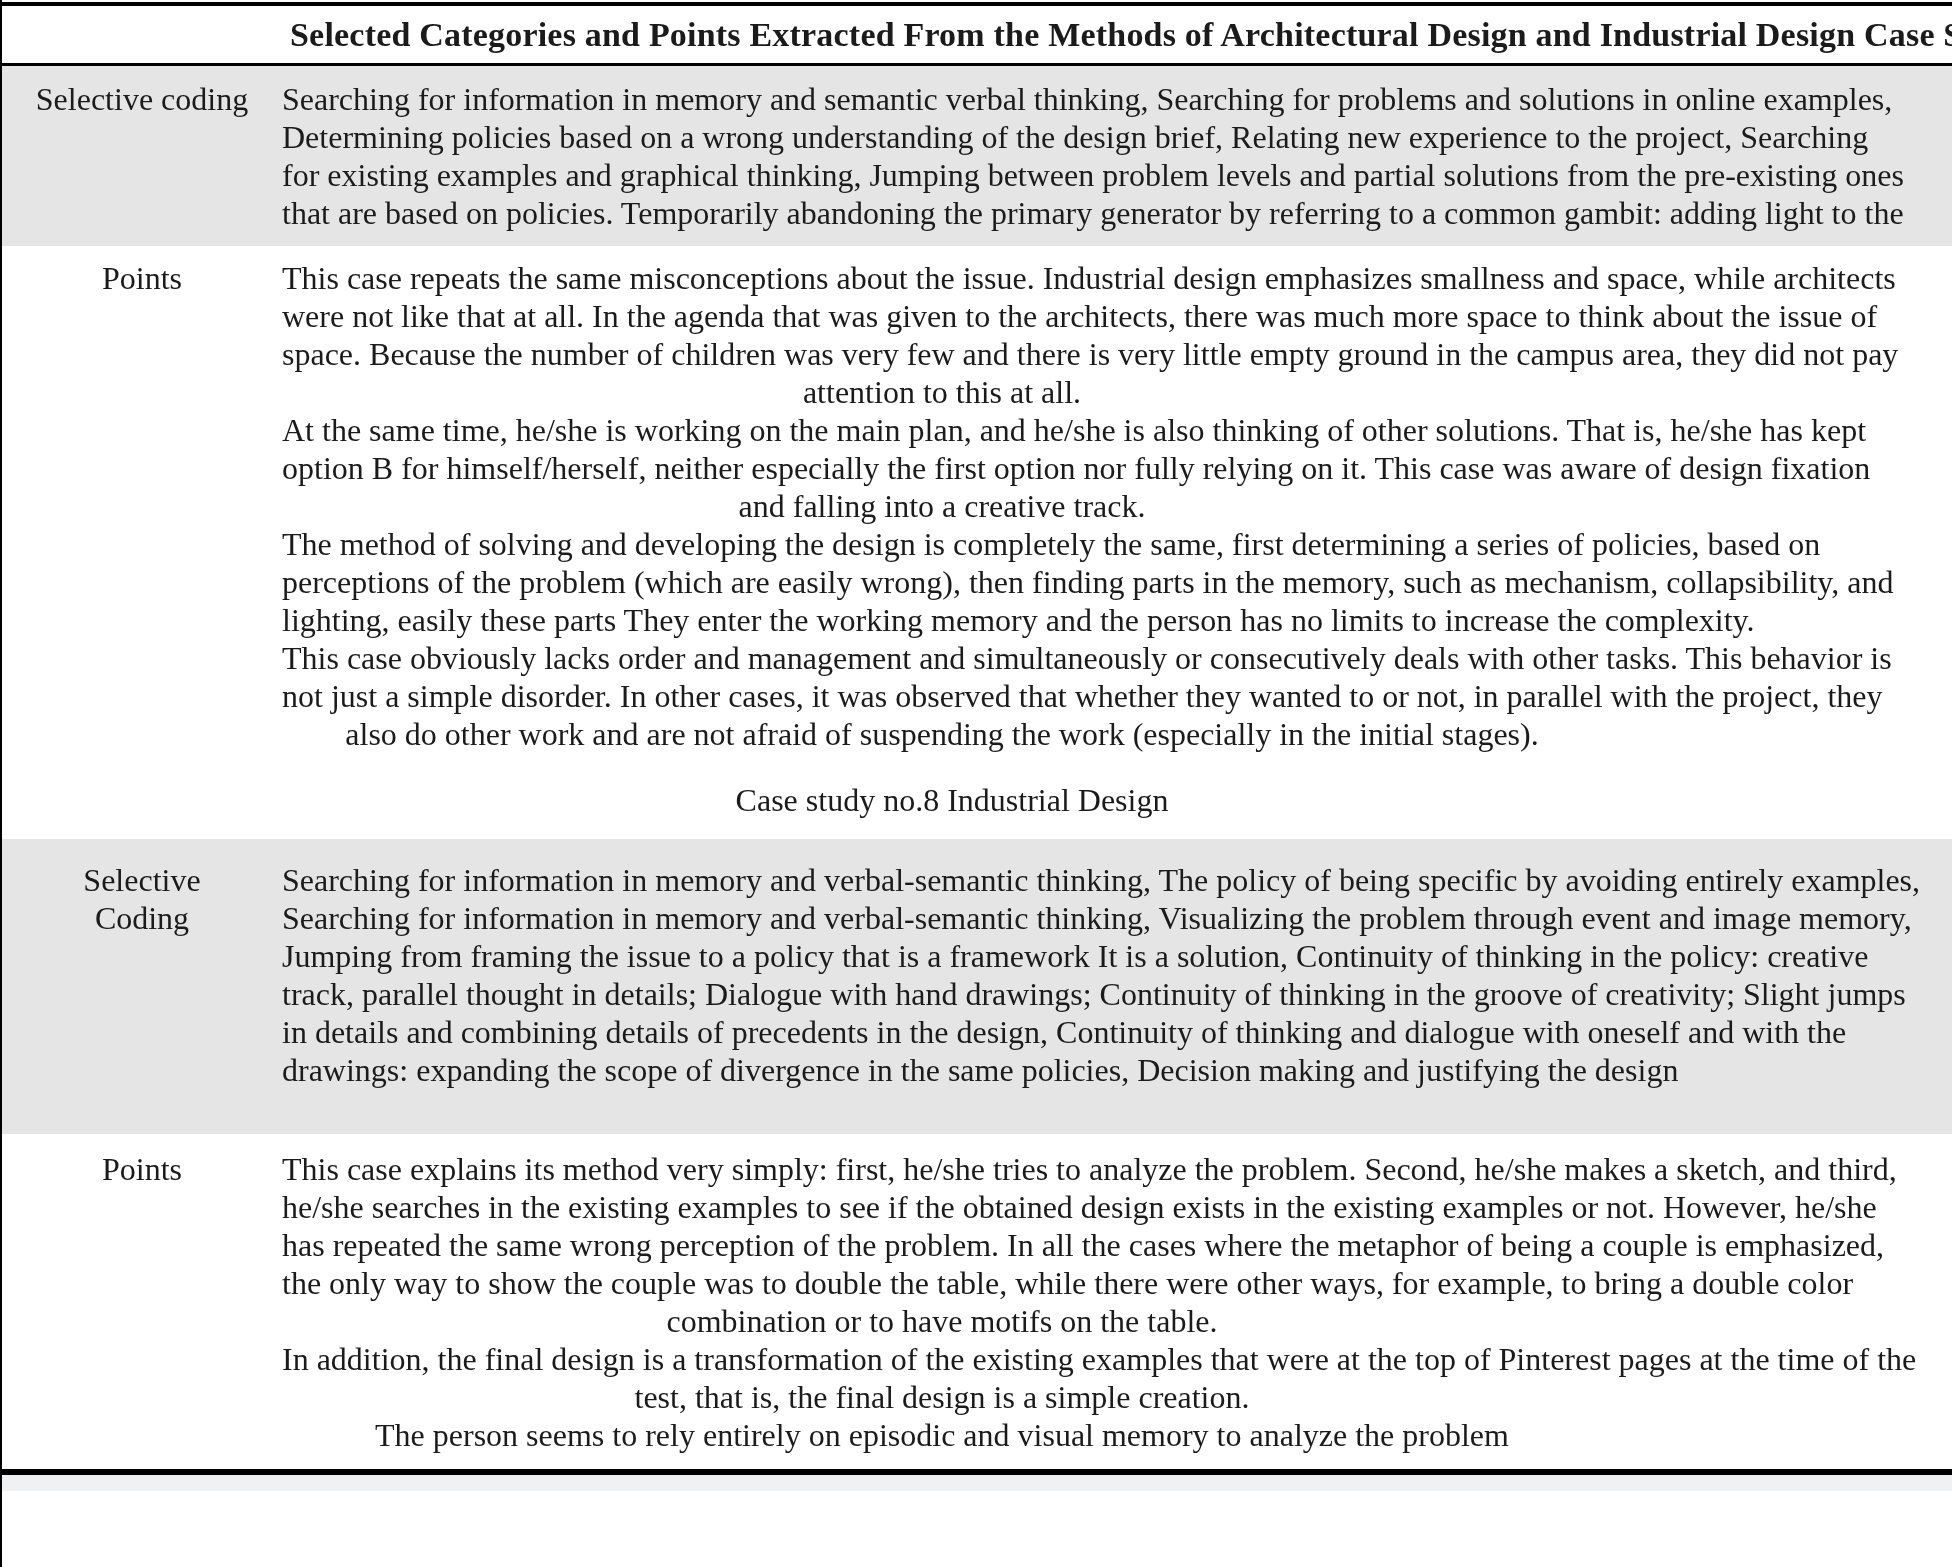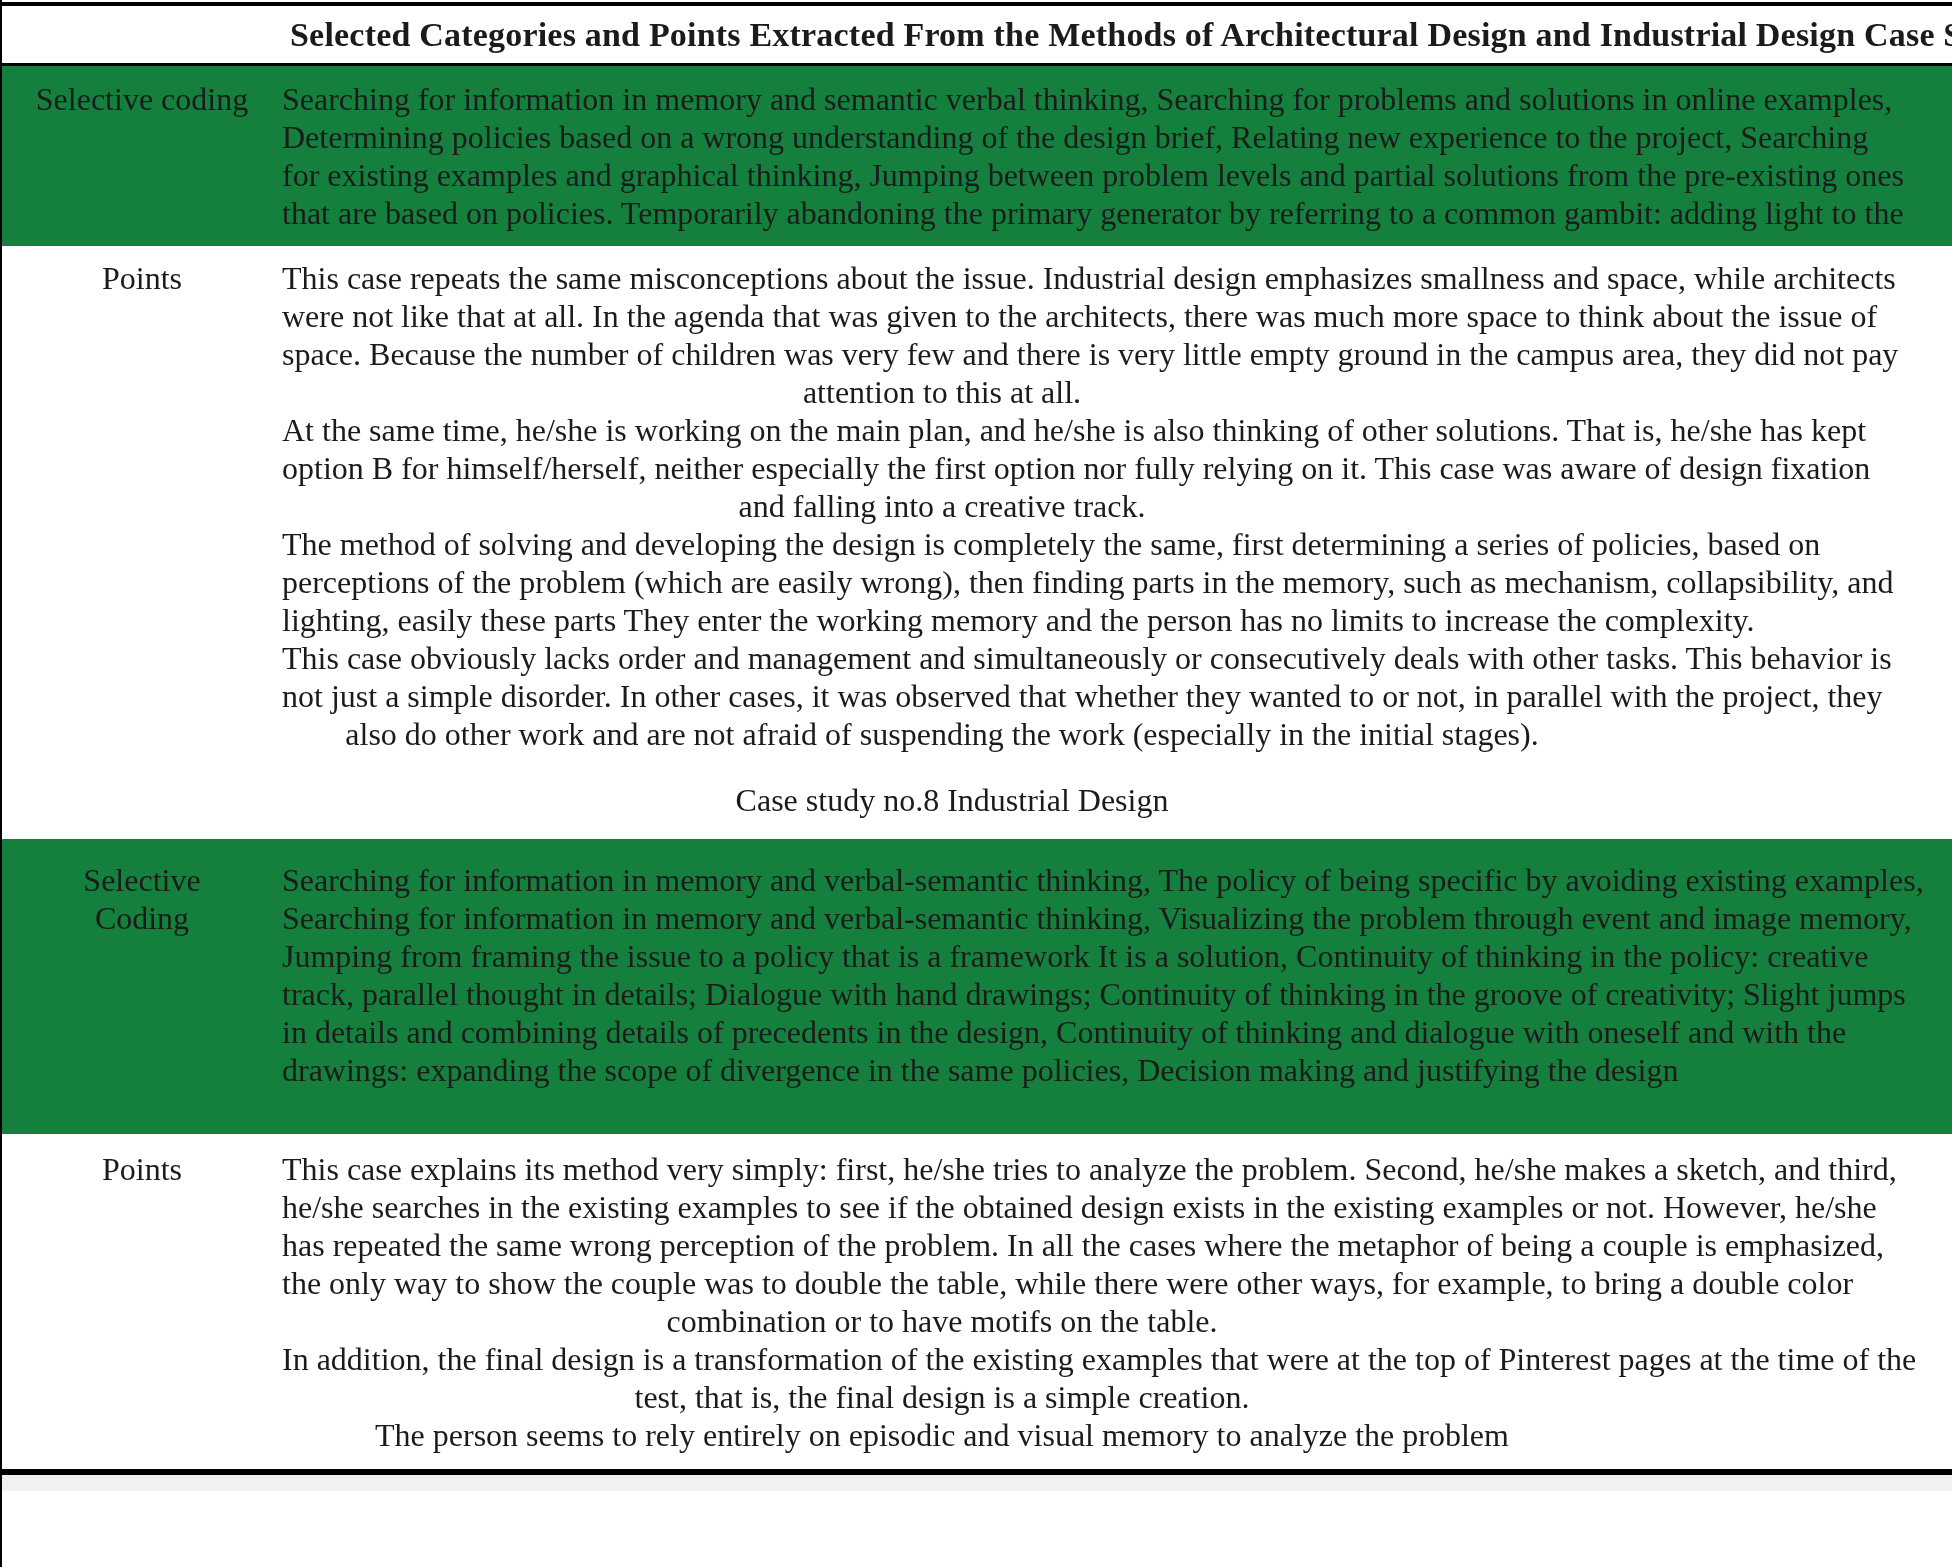--- a/index.html
+++ b/index.html
@@ -28,21 +28,21 @@
   }
   .table-title {
     font-size: 34px;
     font-weight: bold;
     white-space: nowrap;
     padding-left: 288px;
     letter-spacing: 0.2px;
   }
   .rows { width: 100%; }
   .row { display: flex; }
-  .row.shaded { background: #15803d; }
+  .row.shaded { background: #e5e5e5; }
   .rows .row:nth-child(1) { padding: 14px 0 14px 0; }
   .rows .row:nth-child(2) { padding: 13px 0 0 0; }
   .rows .row:nth-child(3) { padding: 28px 0 20px 10px; }
   .rows .row:nth-child(4) { padding: 22px 12px 45px 0; }
   .rows .row:nth-child(5) { padding: 16px 0 15px 0; }
   .label-cell {
     flex: 0 0 280px;
     width: 280px;
     text-align: center;
   }
@@ -117,21 +117,21 @@
       <div class="text-cell">
         <div class="cell-line">Case study no.8 Industrial Design</div>
       </div>
     </div>
     <div class="row shaded">
       <div class="label-cell">
         <div class="label-line">Selective</div>
         <div class="label-line">Coding</div>
       </div>
       <div class="text-cell">
-        <div class="cell-line">Searching for information in memory and verbal-semantic thinking, The policy of being specific by avoiding existing examples,</div>
+        <div class="cell-line">Searching for information in memory and verbal-semantic thinking, The policy of being specific by avoiding entirely examples,</div>
         <div class="cell-line">Searching for information in memory and verbal-semantic thinking, Visualizing the problem through event and image memory,</div>
         <div class="cell-line">Jumping from framing the issue to a policy that is a framework It is a solution, Continuity of thinking in the policy: creative</div>
         <div class="cell-line">track, parallel thought in details; Dialogue with hand drawings; Continuity of thinking in the groove of creativity; Slight jumps</div>
         <div class="cell-line">in details and combining details of precedents in the design, Continuity of thinking and dialogue with oneself and with the</div>
         <div class="cell-line">drawings: expanding the scope of divergence in the same policies, Decision making and justifying the design</div>
       </div>
     </div>
     <div class="row">
       <div class="label-cell">
         <div class="label-line">Points</div>

